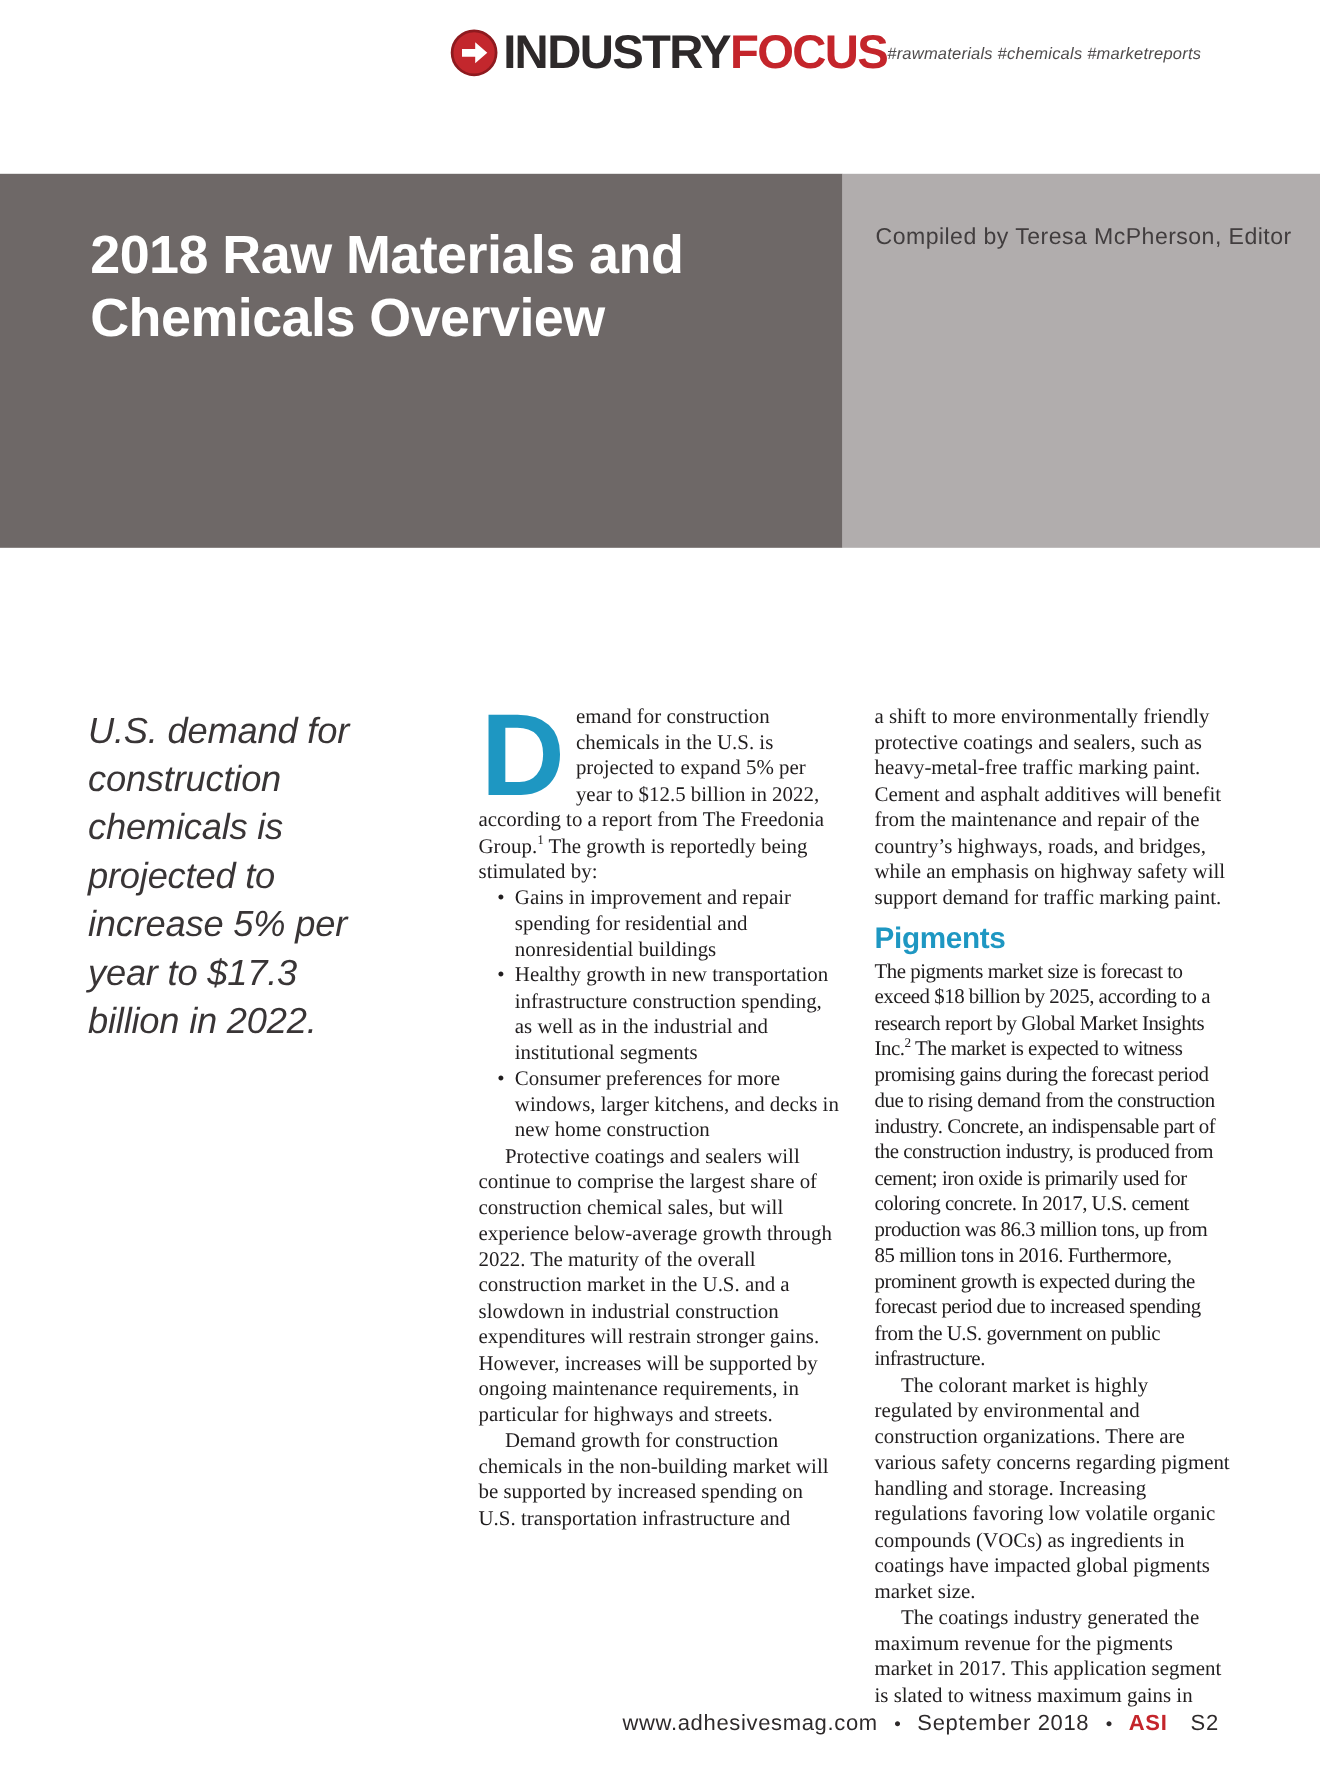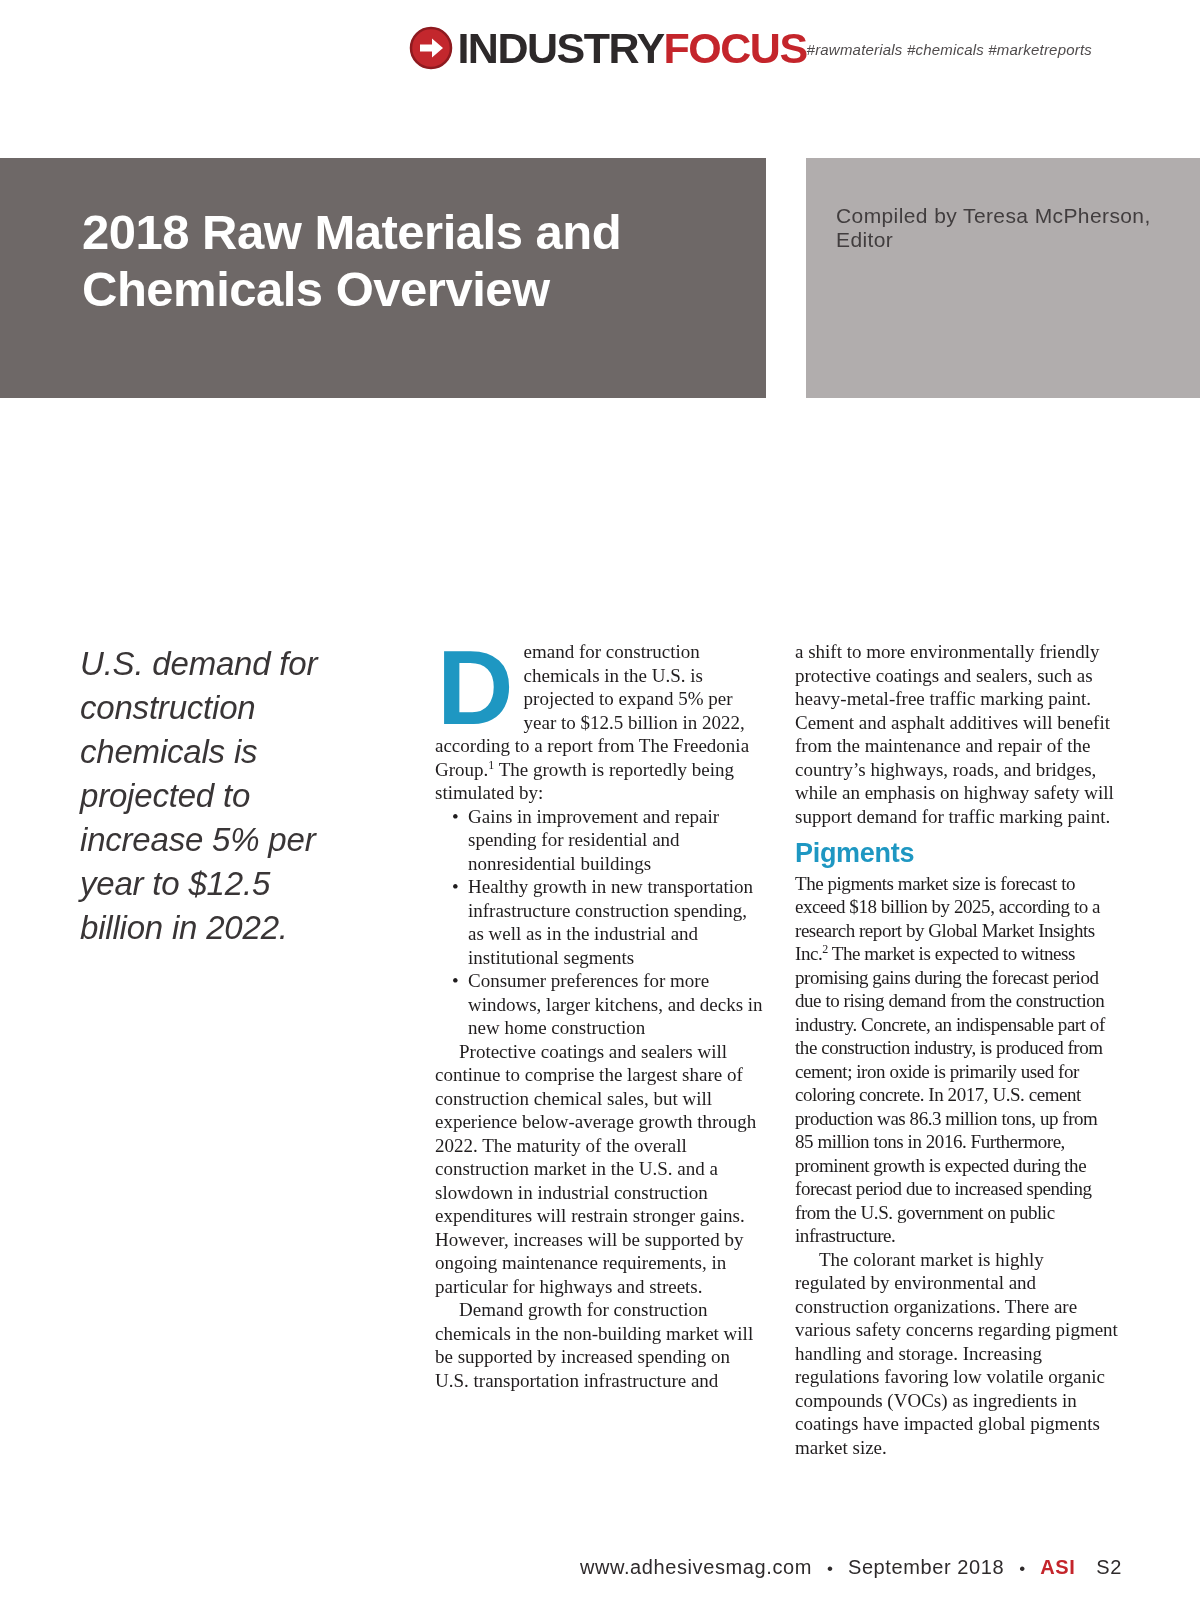--- a/index.html
+++ b/index.html
@@ -53,23 +53,22 @@
     letter-spacing:0.2px;
     text-align:right;
   }
 
   
   .banner{
     position:absolute;
     top:158px;
     left:0;
     width:1200px;
-    height:240px;
-    display:flex;
-    gap:40px;
+    height:340px;
+    display:flex;
   }
   .banner-dark{
     width:766px;
     height:100%;
     background:var(--banner-dark);
     padding:46px 0 0 82px;
   }
   .banner-light{
     flex:1;
     height:100%;
@@ -148,21 +147,21 @@
     color:var(--accent-blue);
     margin:14px 0 6px 0 !important;
     letter-spacing:-0.3px;
   }
   .condensed{letter-spacing:-0.45px;}
 
   
   .footer{
     position:absolute;
     top:1556px;
-    right:78px;
+    right:92px;
     display:flex;
     align-items:baseline;
     gap:15px;
     font-family:"Liberation Sans", sans-serif;
     font-size:20px;
     color:#2e2a2b;
     letter-spacing:0.6px;
     white-space:nowrap;
   }
   .footer .dot{font-size:17px;letter-spacing:0;}
@@ -192,38 +191,39 @@
       <div class="page-title">
         <div>2018 Raw Materials and</div>
         <div>Chemicals Overview</div>
       </div>
     </div>
     <div class="banner-light">
       <div class="byline">Compiled by Teresa McPherson, Editor</div>
     </div>
   </div>
 
-  <div class="pullquote">U.S. demand for construction chemicals is projected to increase 5% per year to $12.5 billion in 2022.</div>
+  <div class="pullquote">U.S. demand for construction chemicals is projected to increase 5% per year to $17.3 billion in 2022.</div>
 
   <div class="col col-mid">
     <p><span class="dropcap">D</span><span>emand for construction chemicals in the U.S. is projected to expand 5% per year to $12.5 billion in 2022, according to a report from The Freedonia Group.</span><sup>1</sup><span> The growth is reportedly being stimulated by:</span></p>
     <ul class="bullets">
       <li>Gains in improvement and repair spending for residential and nonresidential buildings</li>
       <li>Healthy growth in new transportation infrastructure construction spending, as well as in the industrial and institutional segments</li>
       <li>Consumer preferences for more windows, larger kitchens, and decks in new home construction</li>
     </ul>
     <p class="indent">Protective coatings and sealers will continue to comprise the largest share of construction chemical sales, but will experience below-average growth through 2022. The maturity of the overall construction market in the U.S. and a slowdown in industrial construction expenditures will restrain stronger gains. However, increases will be supported by ongoing maintenance requirements, in particular for highways and streets.</p>
     <p class="indent">Demand growth for construction chemicals in the non-building market will be supported by increased spending on U.S. transportation infrastructure and</p>
   </div>
 
   <div class="col col-right">
     <p>a shift to more environmentally friendly protective coatings and sealers, such as heavy-metal-free traffic marking paint. Cement and asphalt additives will benefit from the maintenance and repair of the country’s highways, roads, and bridges, while an emphasis on highway safety will support demand for traffic marking paint.</p>
     <p class="section-heading">Pigments</p>
     <p class="condensed"><span>The pigments market size is forecast to exceed $18 billion by 2025, according to a research report by Global Market Insights Inc.</span><sup>2</sup><span> The market is expected to witness promising gains during the forecast period due to rising demand from the construction industry. Concrete, an indispensable part of the construction industry, is produced from cement; iron oxide is primarily used for coloring concrete. In 2017, U.S. cement production was 86.3 million tons, up from 85 million tons in 2016. Furthermore, prominent growth is expected during the forecast period due to increased spending from the U.S. government on public infrastructure.</span></p>
     <p class="indent">The colorant market is highly regulated by environmental and construction organizations. There are various safety concerns regarding pigment handling and storage. Increasing regulations favoring low volatile organic compounds (VOCs) as ingredients in coatings have impacted global pigments market size.</p>
+    <p class="indent">The coatings industry generated the maximum revenue for the pigments market in 2017. This application segment is slated to witness maximum gains in</p>
   </div>
 
   <div class="footer">
     <span>www.adhesivesmag.com</span>
     <span class="dot">•</span>
     <span>September 2018</span>
     <span class="dot">•</span>
     <span class="mag">ASI</span>
     <span class="pagenum">S2</span>
   </div>

